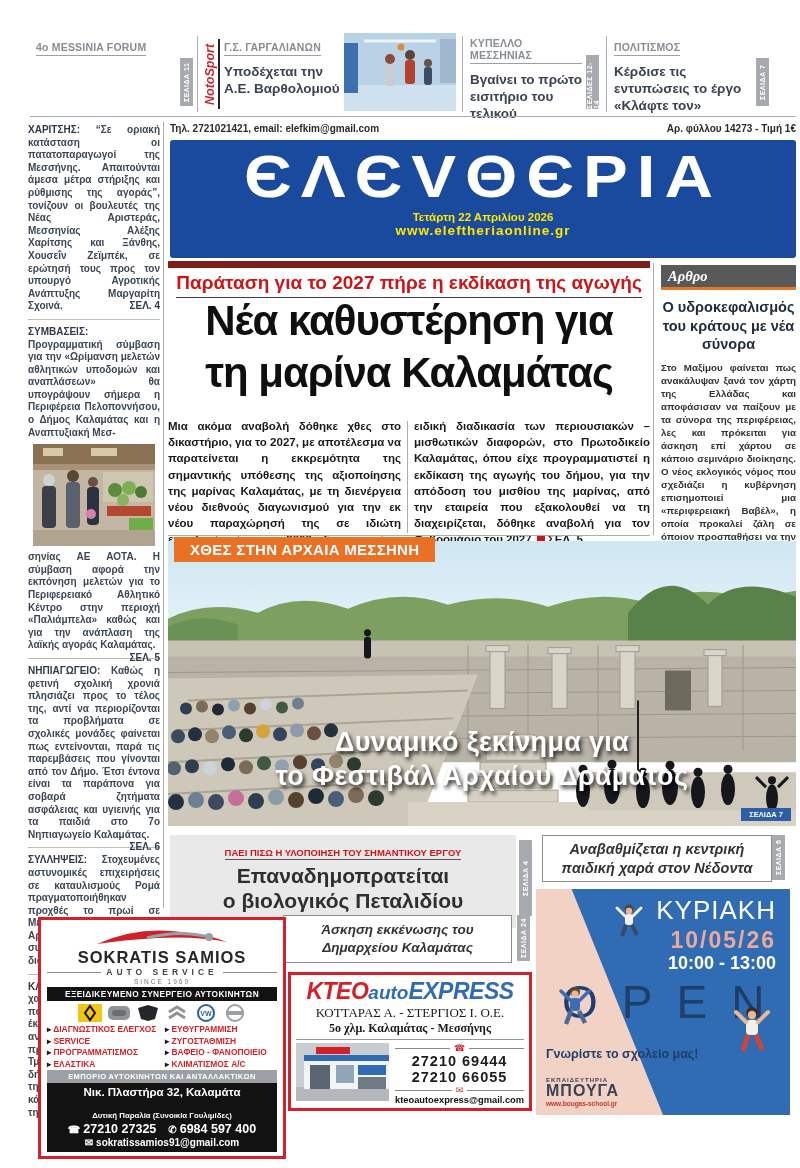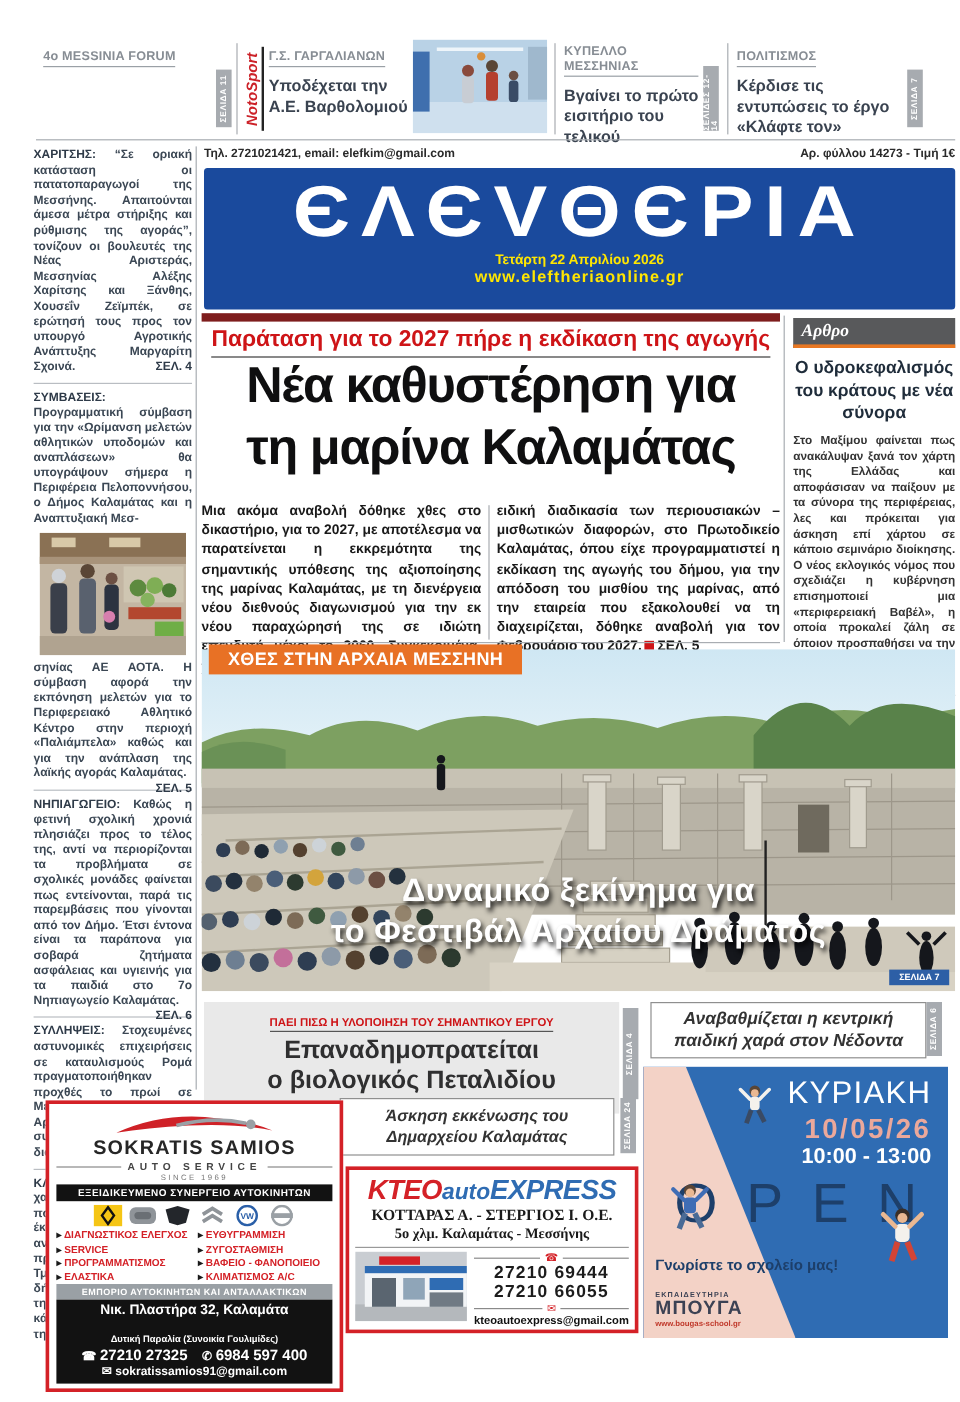--- a/index.html
+++ b/index.html
@@ -97,21 +97,21 @@
   .s-phones{display:flex;justify-content:center;gap:12px;font-size:12.5px;font-weight:900;margin-top:2px;}
   .s-phones .ic,.s-mail .ic{font-size:10px;margin-right:3px;}
   .s-mail{font-size:10px;font-weight:800;margin-top:1px;}
 
   
   .kteo{position:absolute;border:3px solid #d42127;background:#fff;padding:3px 5px;}
   .k-title{text-align:center;font-style:italic;white-space:nowrap;}
   .k1{font-size:23px;font-weight:900;color:#d42127;letter-spacing:-.5px;}
   .k2{font-size:19px;font-weight:700;color:#2f6cb3;}
   .k3{font-size:23px;font-weight:900;color:#2f6cb3;letter-spacing:-.5px;}
-  .k-co{font-family:"Liberation Serif",serif;font-size:13px;font-weight:700;text-align:center;color:#1a1a1a;}
+  .k-co{font-family:"Liberation Serif",serif;font-size:13px;font-weight:400;text-align:center;color:#1a1a1a;}
   .k-loc{font-family:"Liberation Serif",serif;font-size:12px;font-weight:800;text-align:center;color:#1a1a1a;}
   .k-row{display:flex;gap:6px;margin-top:3px;border-top:1px solid #999;padding-top:3px;}
   .k-right{flex:1;text-align:center;}
   .k-rule{display:flex;align-items:center;gap:4px;color:#d42127;font-size:9px;}
   .k-rule::before,.k-rule::after{content:"";flex:1;height:1px;background:#8a8a8a;}
   .k-ph{font-size:14.5px;line-height:16px;font-weight:900;color:#1c1c1c;letter-spacing:1px;}
   .k-mail{font-size:9.3px;font-weight:800;color:#111;}
 
   
   .bouga{position:absolute;background:#2f6cb3;overflow:hidden;}

